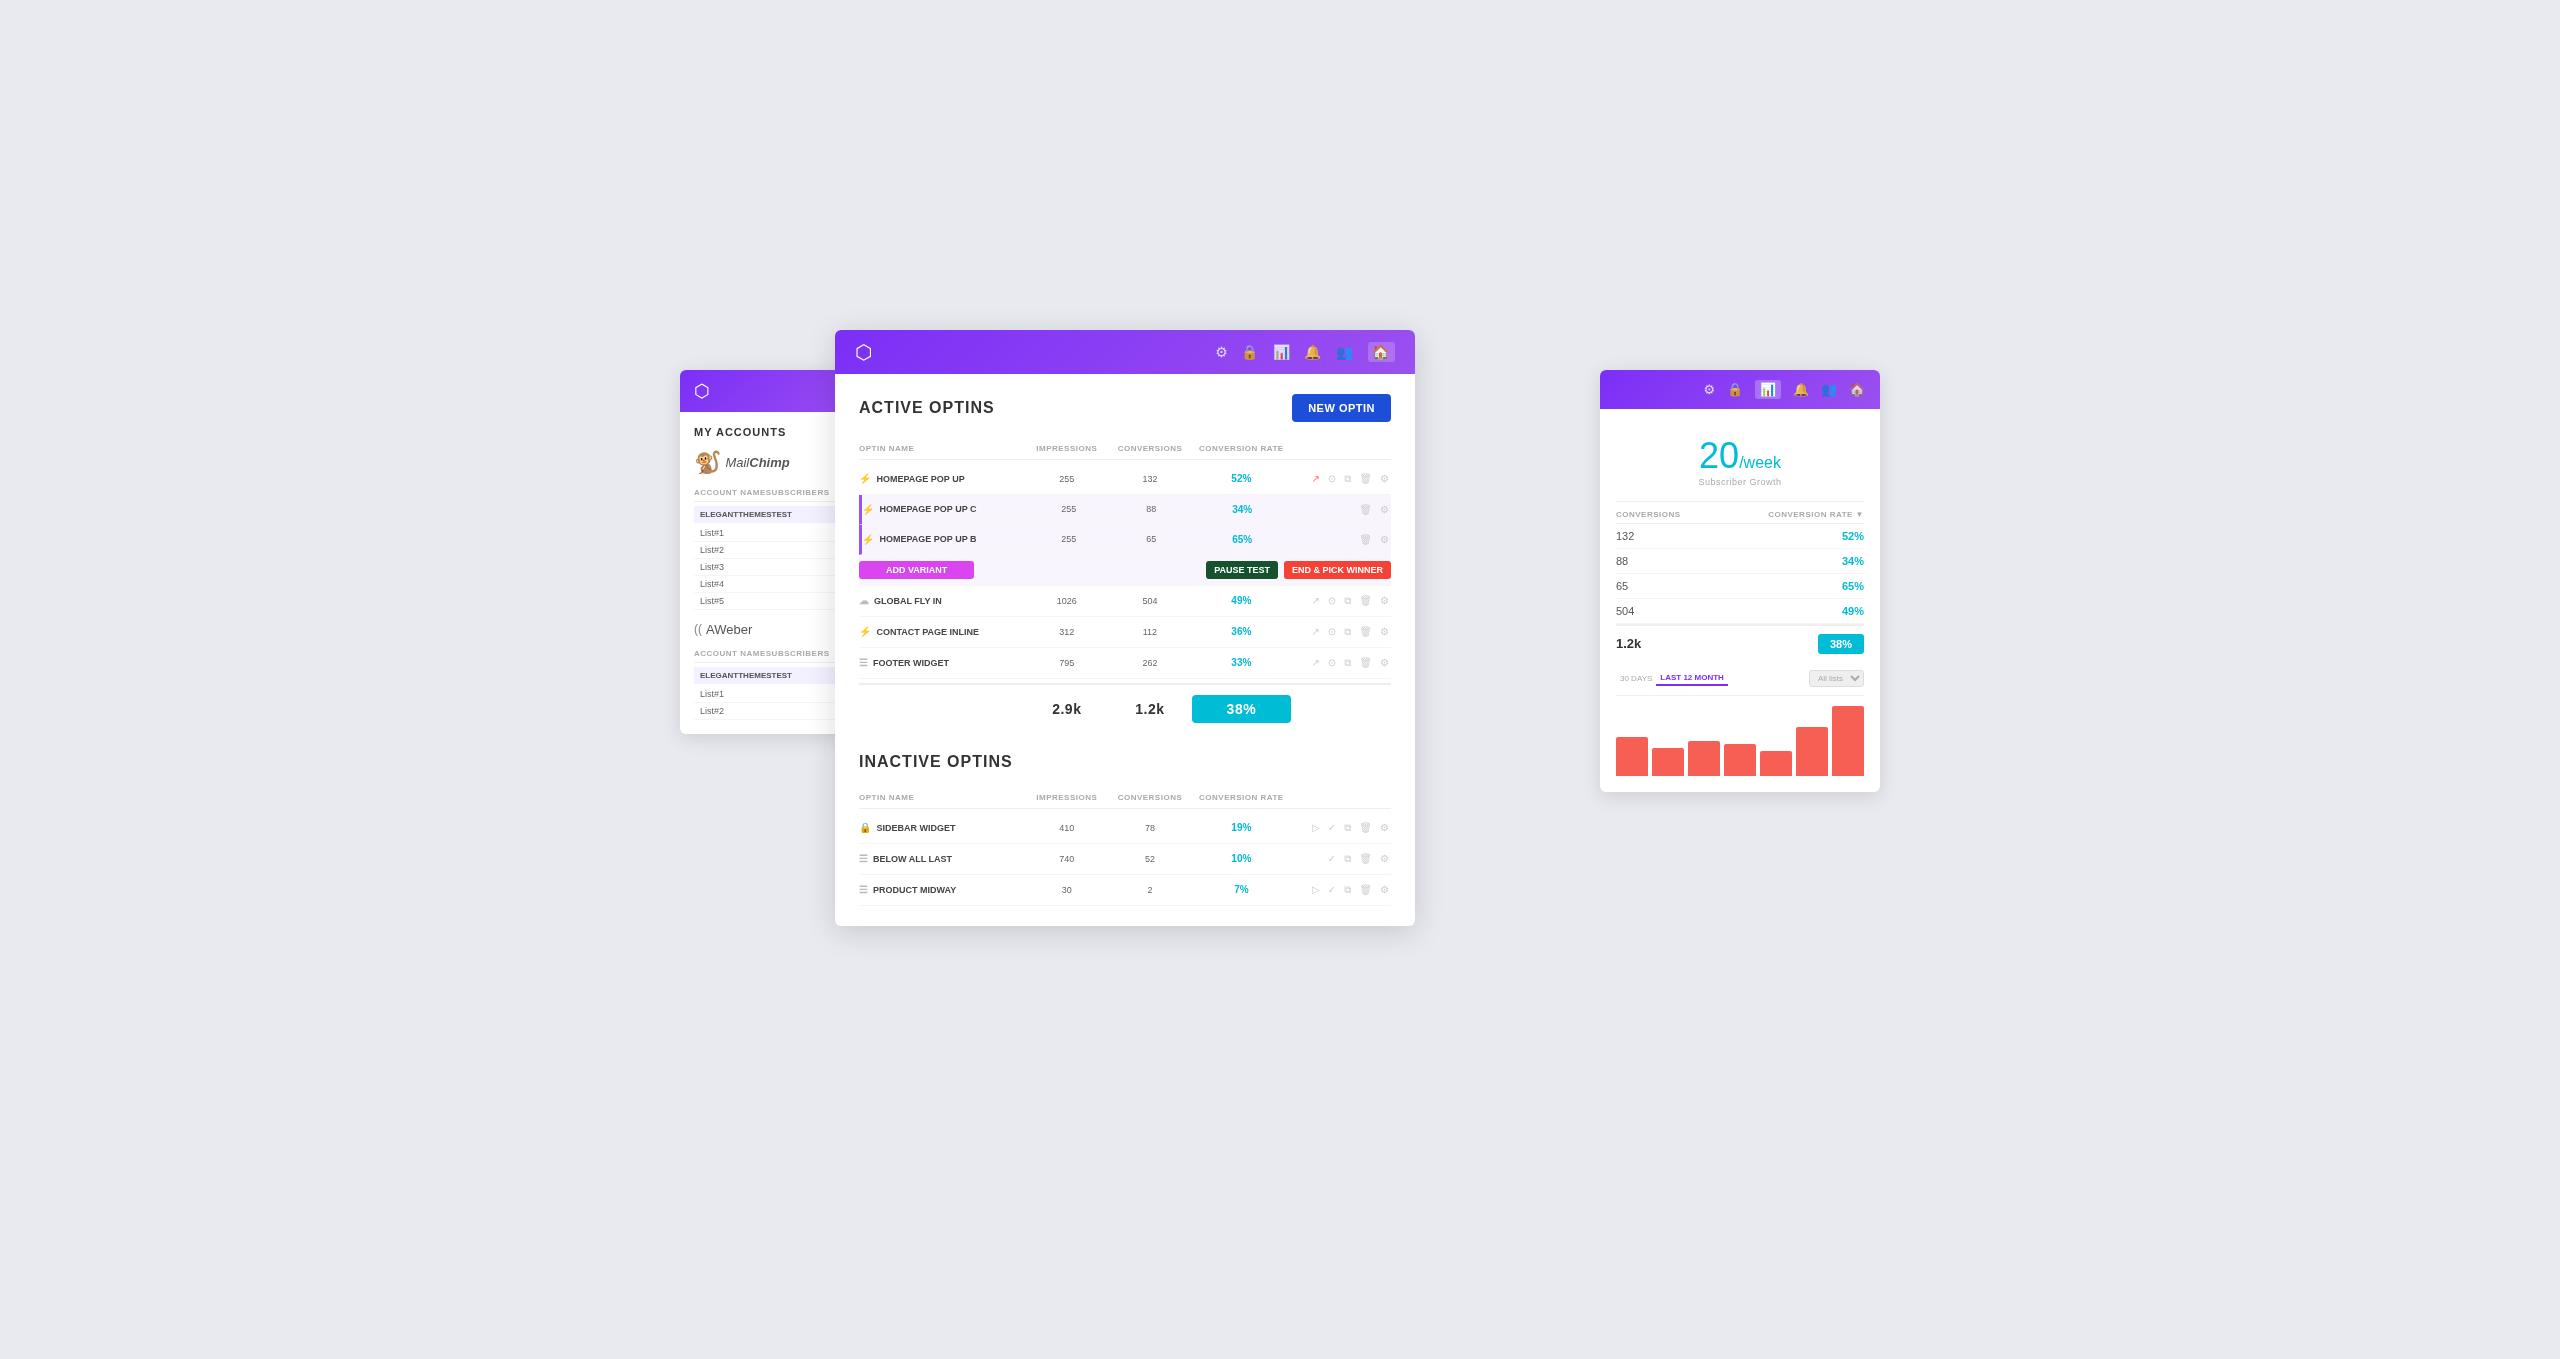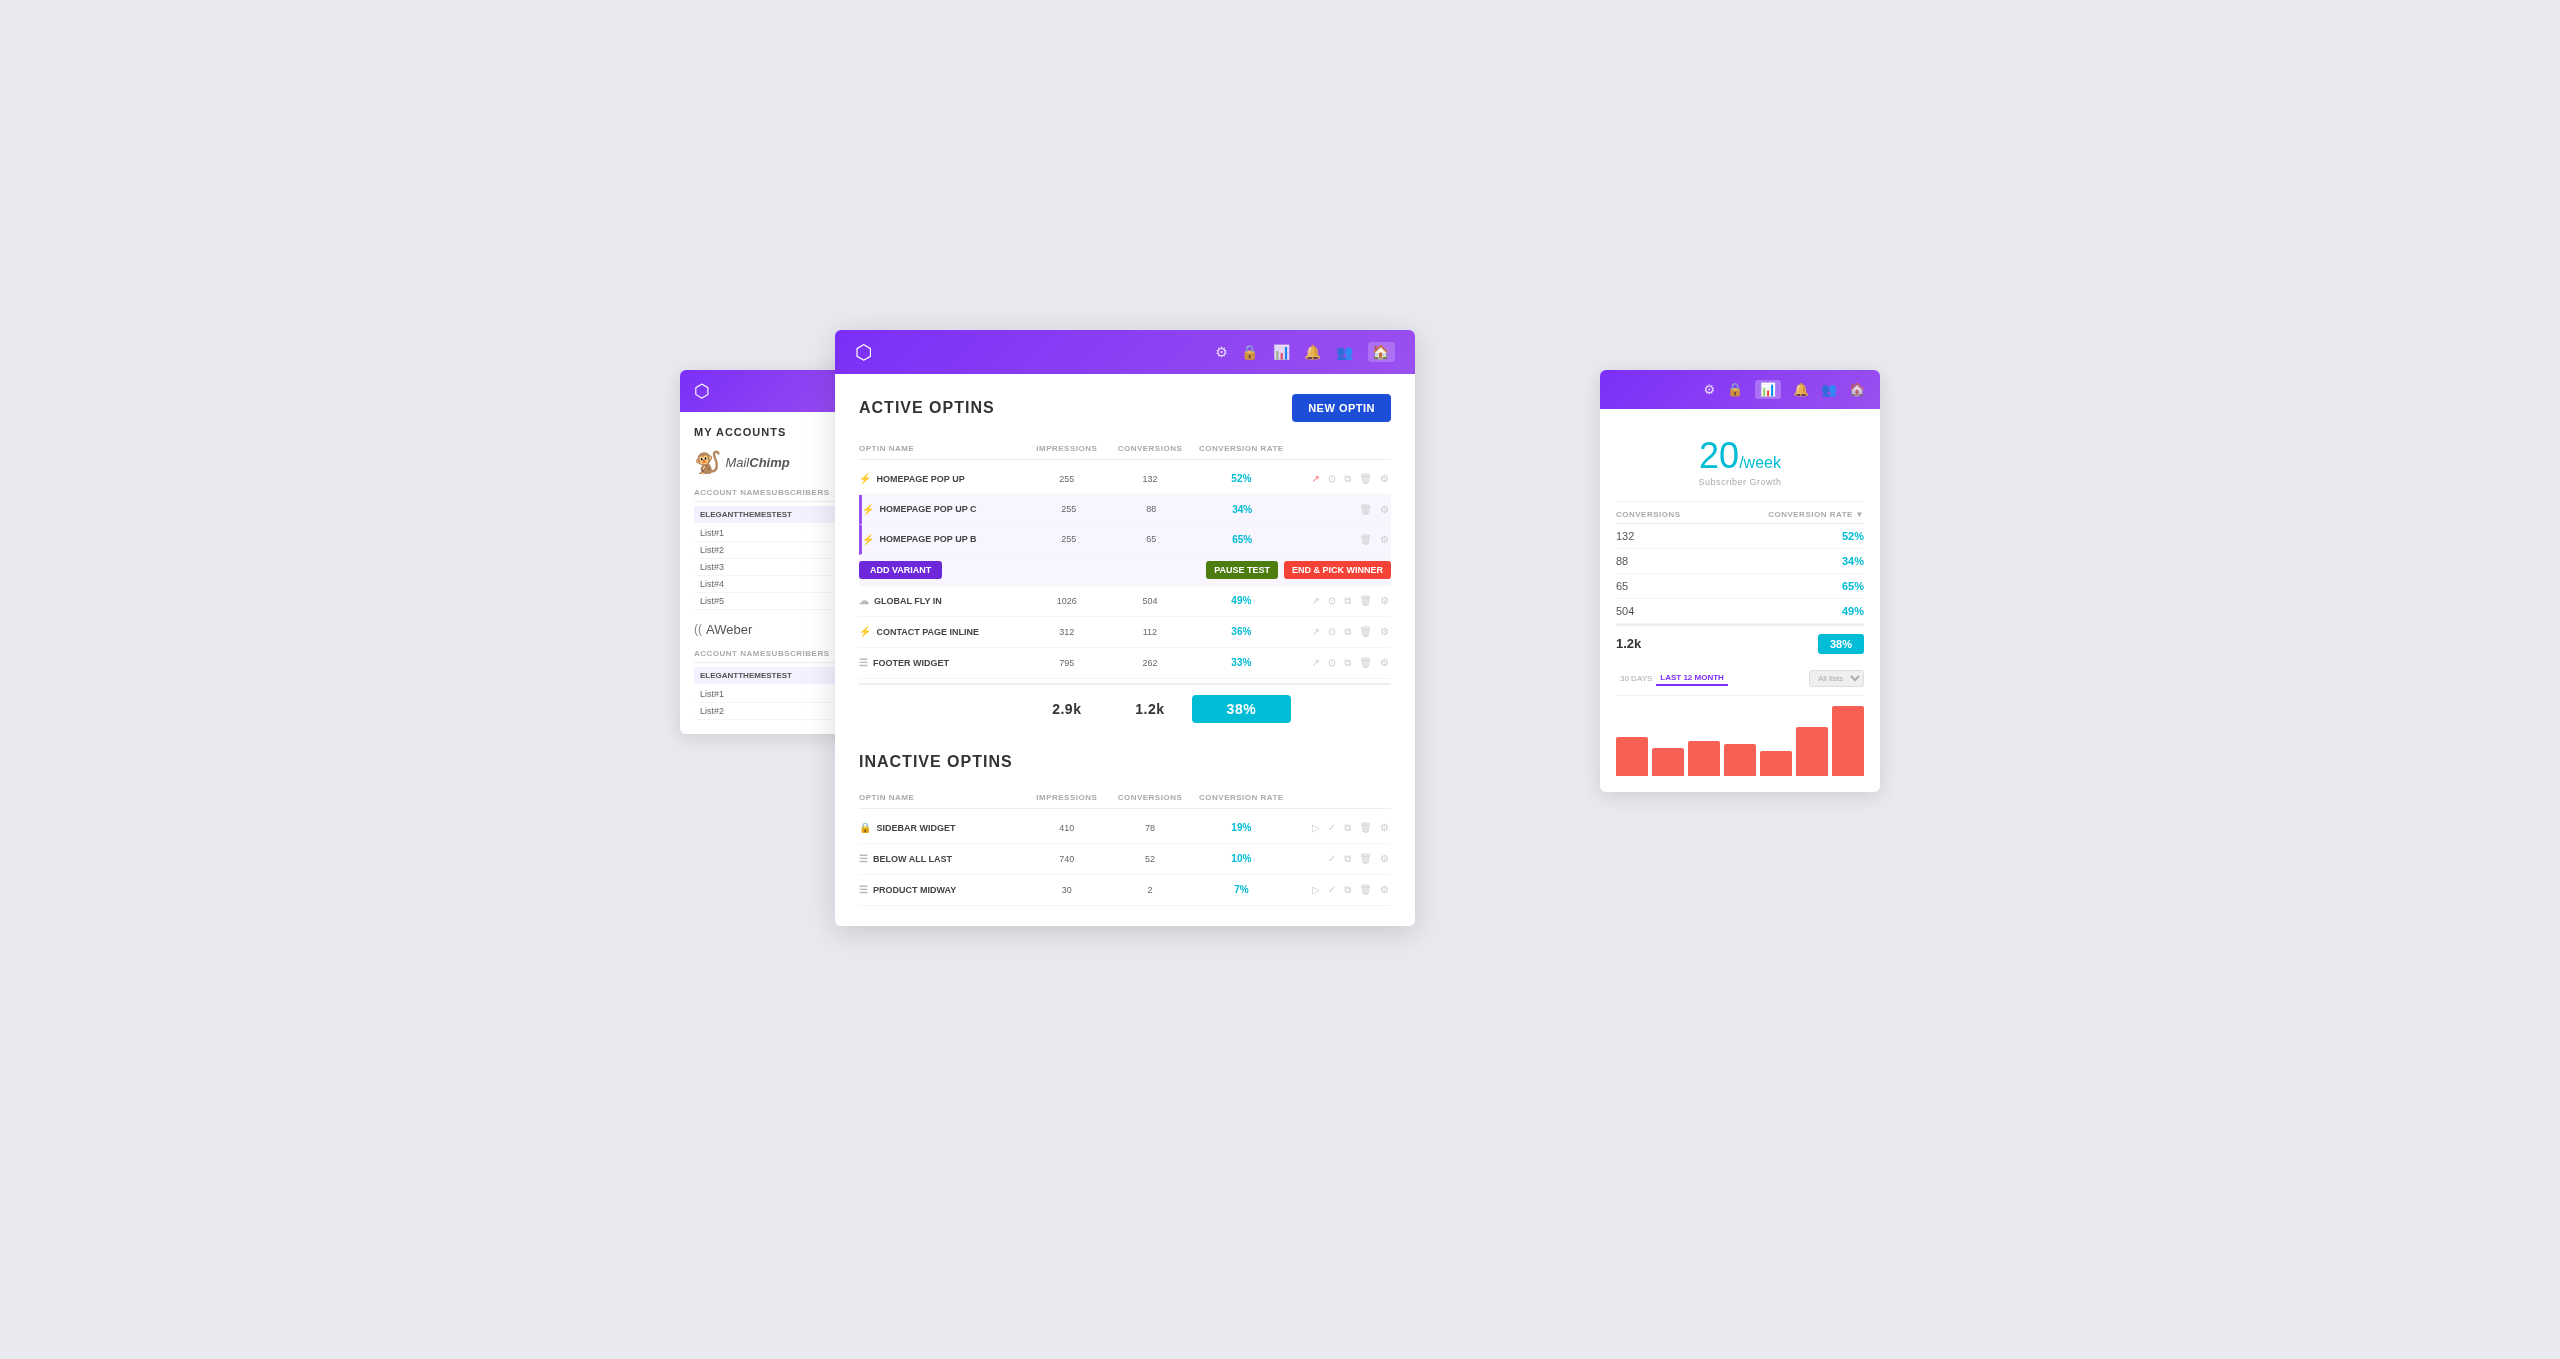--- a/index.html
+++ b/index.html
@@ -221,31 +221,31 @@
     .variant-row {
       background: #f8f5ff;
       border-left: 3px solid #9b50f0;
     }
     .variant-actions {
       display: flex;
       gap: 8px;
       align-items: center;
     }
     .add-variant-btn {
-      background: #6d28d9;
+      background: #d946ef;
       color: #fff;
       border: none;
-      padding: 4px 11px;
+      padding: 4px 27px;
       border-radius: 3px;
       font-size: 9px;
       font-weight: 700;
       cursor: pointer;
     }
     .pause-test-btn {
-      background: #4d7c0f;
+      background: #14532d;
       color: #fff;
       border: none;
       padding: 4px 8px;
       border-radius: 3px;
       font-size: 9px;
       font-weight: 700;
       cursor: pointer;
     }
     .pick-winner-btn {
       background: #f44336;

